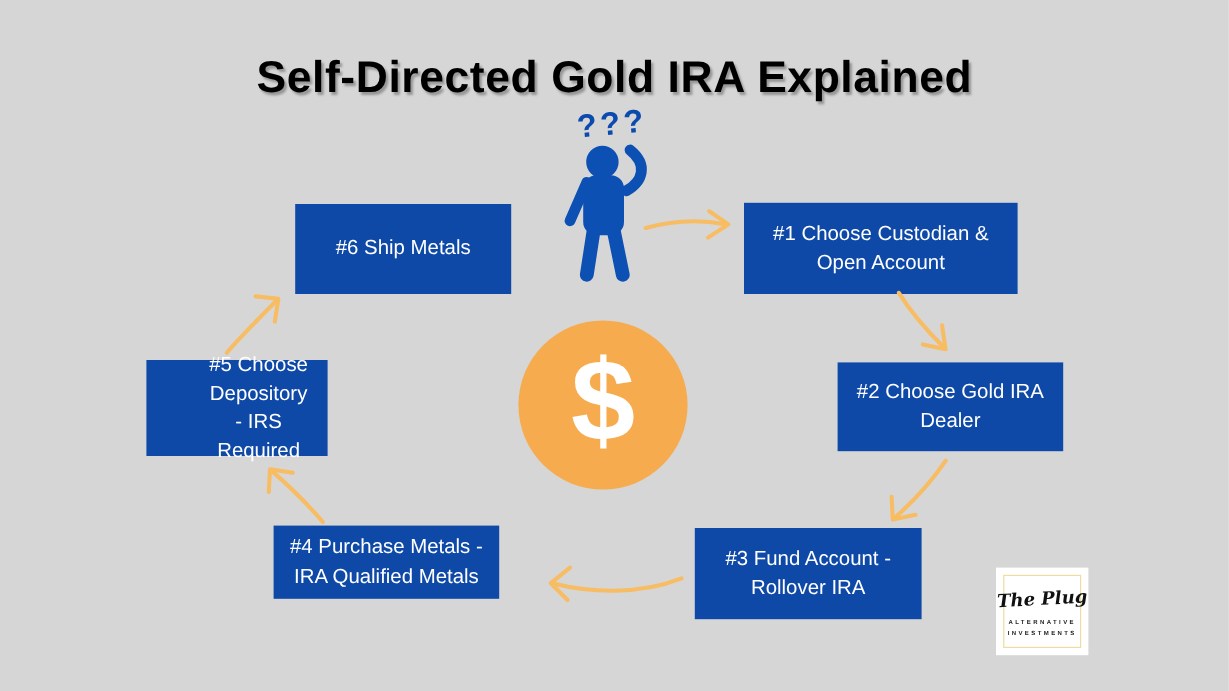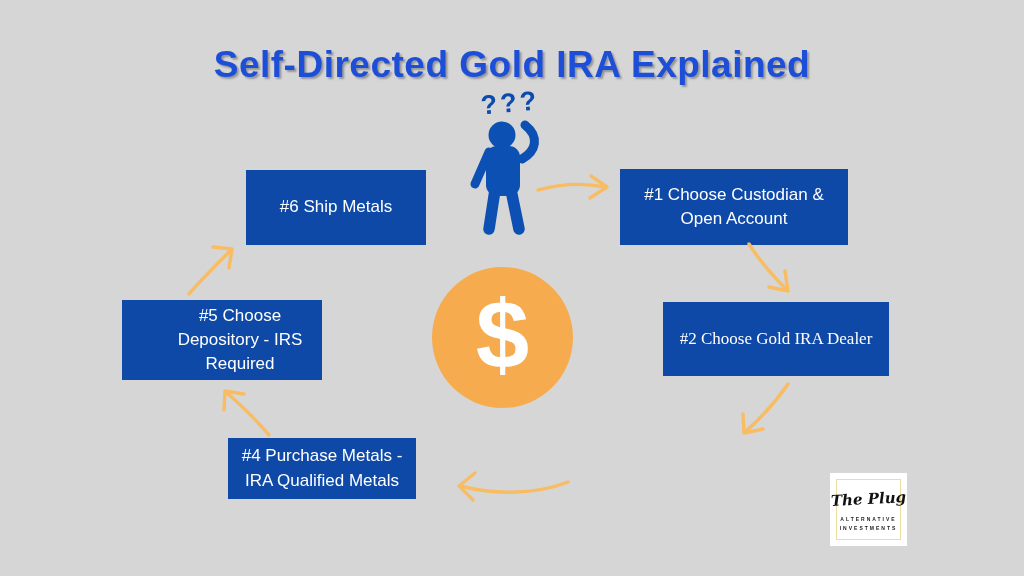--- a/index.html
+++ b/index.html
@@ -13,21 +13,21 @@
   }
   .title {
     position: absolute;
     top: 44px; left: 0;
     width: 100%;
     margin: 0;
     text-align: center;
     font-size: 37px;
     font-weight: 800;
     letter-spacing: 0.5px;
-    color: #1d4ed8;
+    color: #000000;
     text-shadow: 2px 2px 2px rgba(0,0,0,0.30);
   }
   .qmarks {
     position: absolute;
     left: 468px; top: 88px;
     width: 84px;
     text-align: center;
     font-size: 27px;
     font-weight: 800;
     color: #0C4BAE;
@@ -67,24 +67,24 @@
     display: flex;
     align-items: center;
     justify-content: center;
     text-align: center;
     font-size: 17px;
     line-height: 1.42;
     padding: 4px 12px;
     box-sizing: border-box;
   }
   .step1 { left: 620px; top: 169px; width: 228px; height: 76px; }
-  .step2 { left: 663px; top: 302px; width: 226px; height: 74px; font-family: Liberation Serif, serif; }
+  .step2 { left: 698px; top: 302px; width: 188px; height: 74px; }
   .step3 { left: 579px; top: 440px; width: 189px; height: 76px; }
   .step4 { left: 228px; top: 438px; width: 188px; height: 61px; text-align: center; }
-  .step5 { left: 122px; top: 300px; width: 200px; height: 80px; padding-left: 48px; }
+  .step5 { left: 122px; top: 300px; width: 151px; height: 80px; padding-left: 48px; }
   .step6 { left: 198px; top: 170px; width: 180px; height: 75px; margin-left: 48px; }
   .arrow { position: absolute; }
   .arrow path, .arrow polyline {
     fill: none;
     stroke: #F8BC62;
     stroke-width: 3.4;
     stroke-linecap: round;
     stroke-linejoin: round;
   }
   .arrow-a { left: 533px; top: 170px; }
@@ -152,20 +152,23 @@
   <div class="coin">
     <span class="dollar">$</span>
   </div>
 
   <div class="step step1">
     <span>#1 Choose Custodian &amp; Open Account</span>
   </div>
   <div class="step step2">
     <span>#2 Choose Gold IRA Dealer</span>
   </div>
+  <div class="step step3">
+    <span>#3 Fund Account - Rollover IRA</span>
+  </div>
   <div class="step step4">
     <span>#4 Purchase Metals - IRA Qualified Metals</span>
   </div>
   <div class="step step5">
     <span>#5 Choose Depository - IRS Required</span>
   </div>
   <div class="step step6">
     <span>#6 Ship Metals</span>
   </div>
 

